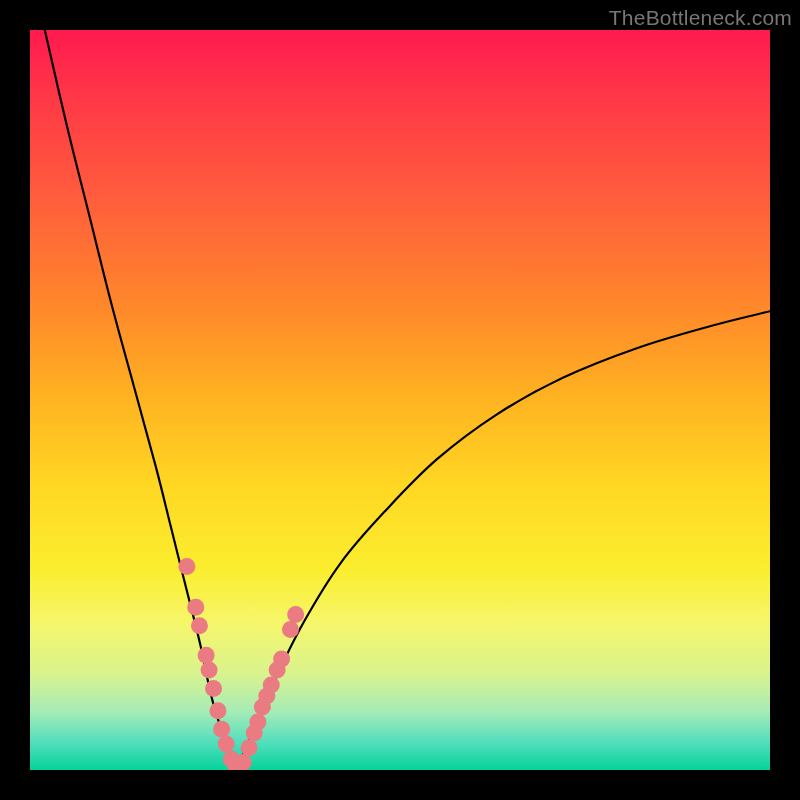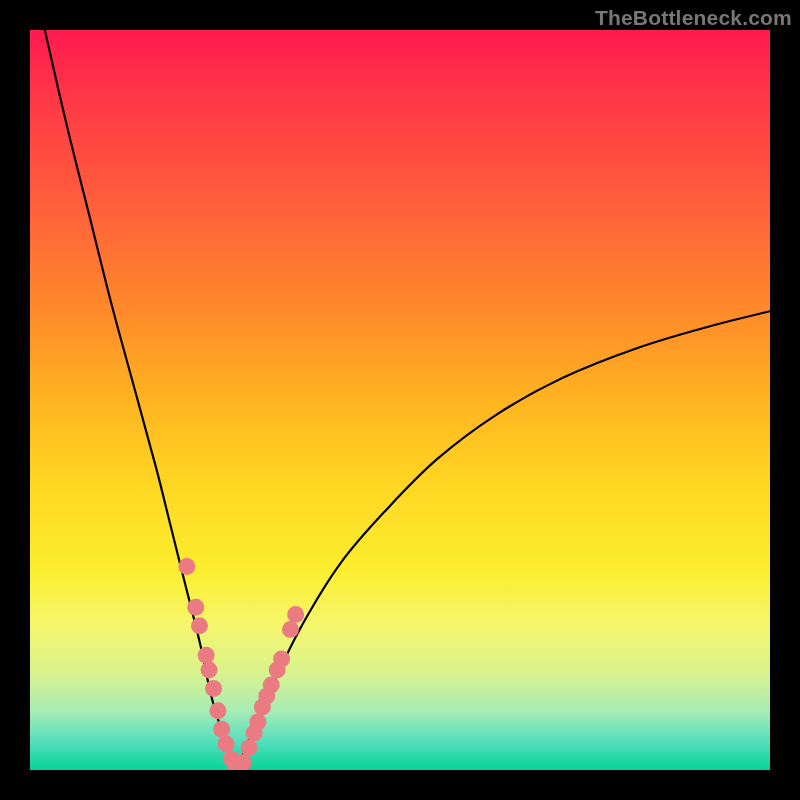--- a/index.html
+++ b/index.html
@@ -41,21 +41,21 @@
   .curve-layer, .dots-layer {
     position: absolute;
     inset: 0;
   }
   .watermark {
     position: absolute;
     top: 6px;
     right: 8px;
     color: #777;
     font-size: 21px;
-    font-weight: 700;
+    font-weight: 400;
     letter-spacing: 0.2px;
     user-select: none;
   }
 </style>
 </head>
 <body>
 
 <div class="frame">
   <div class="gradient-bg"></div>
   <svg class="curve-layer" viewBox="0 0 740 740" preserveAspectRatio="none">

